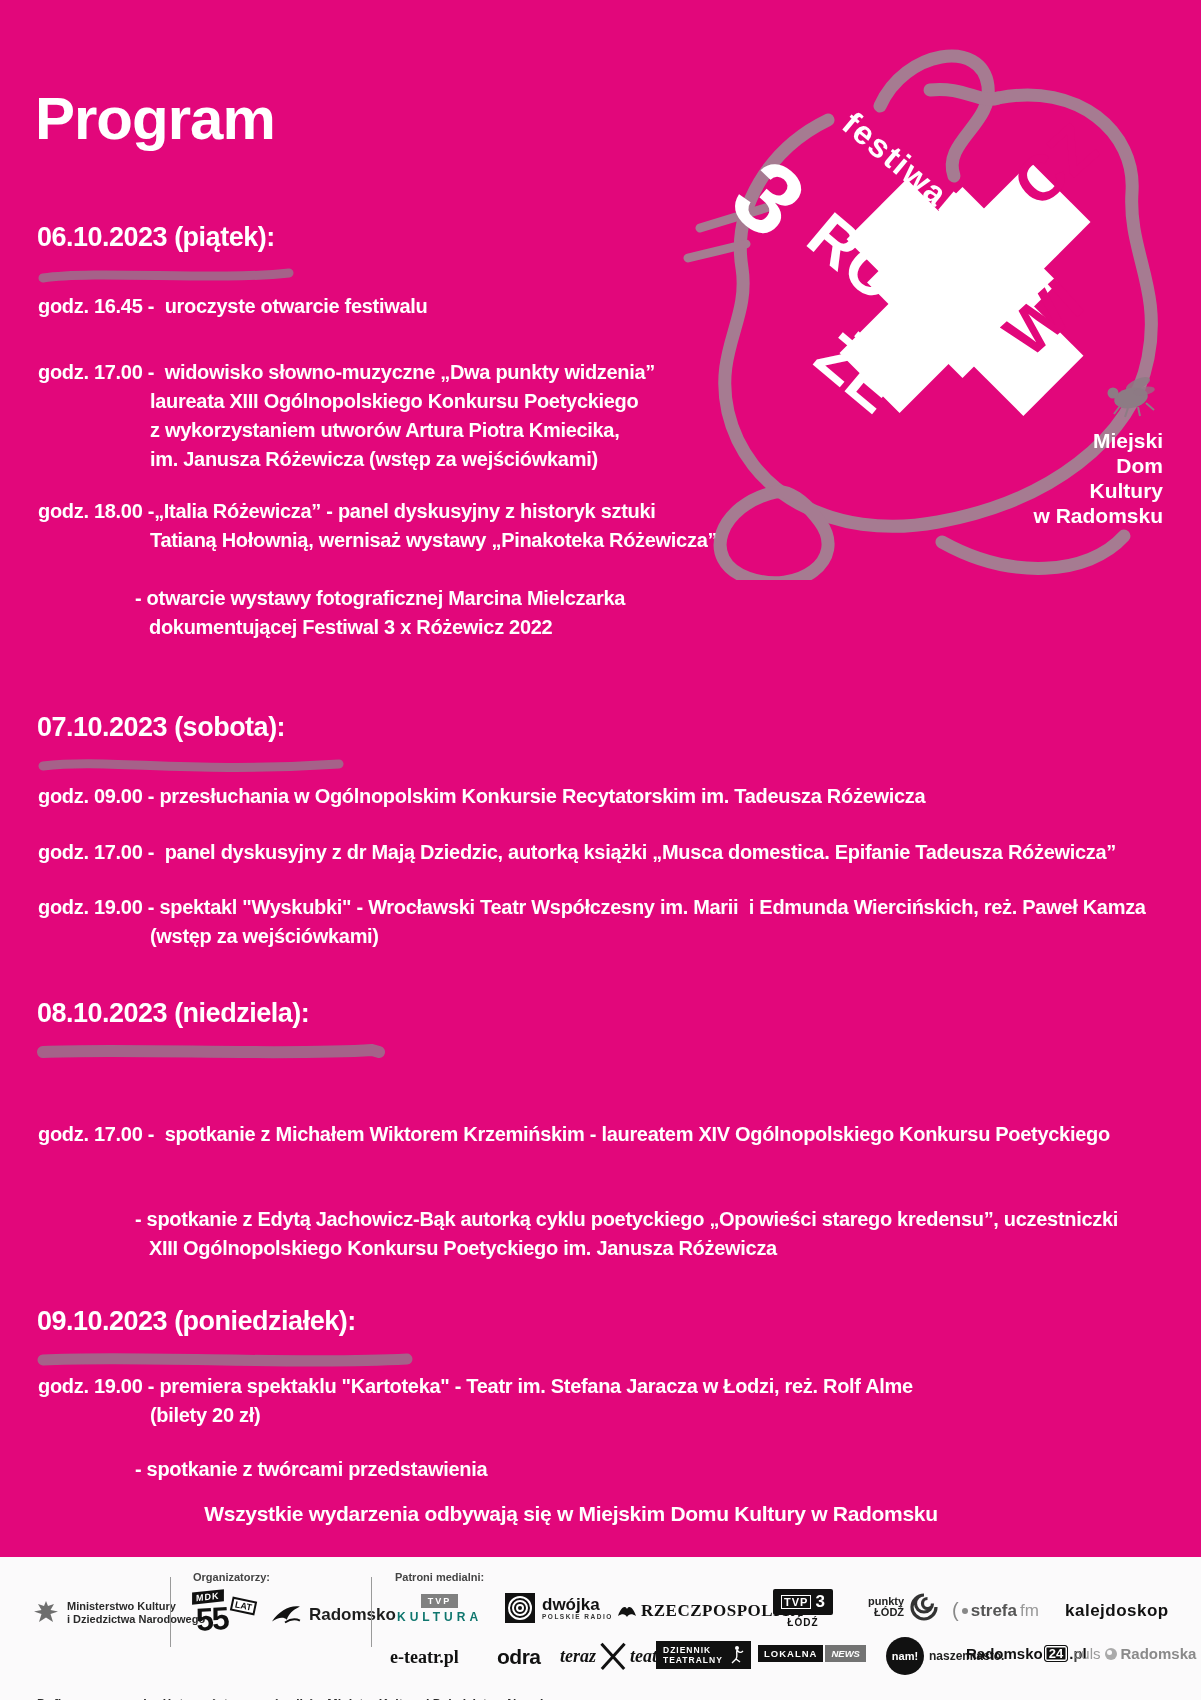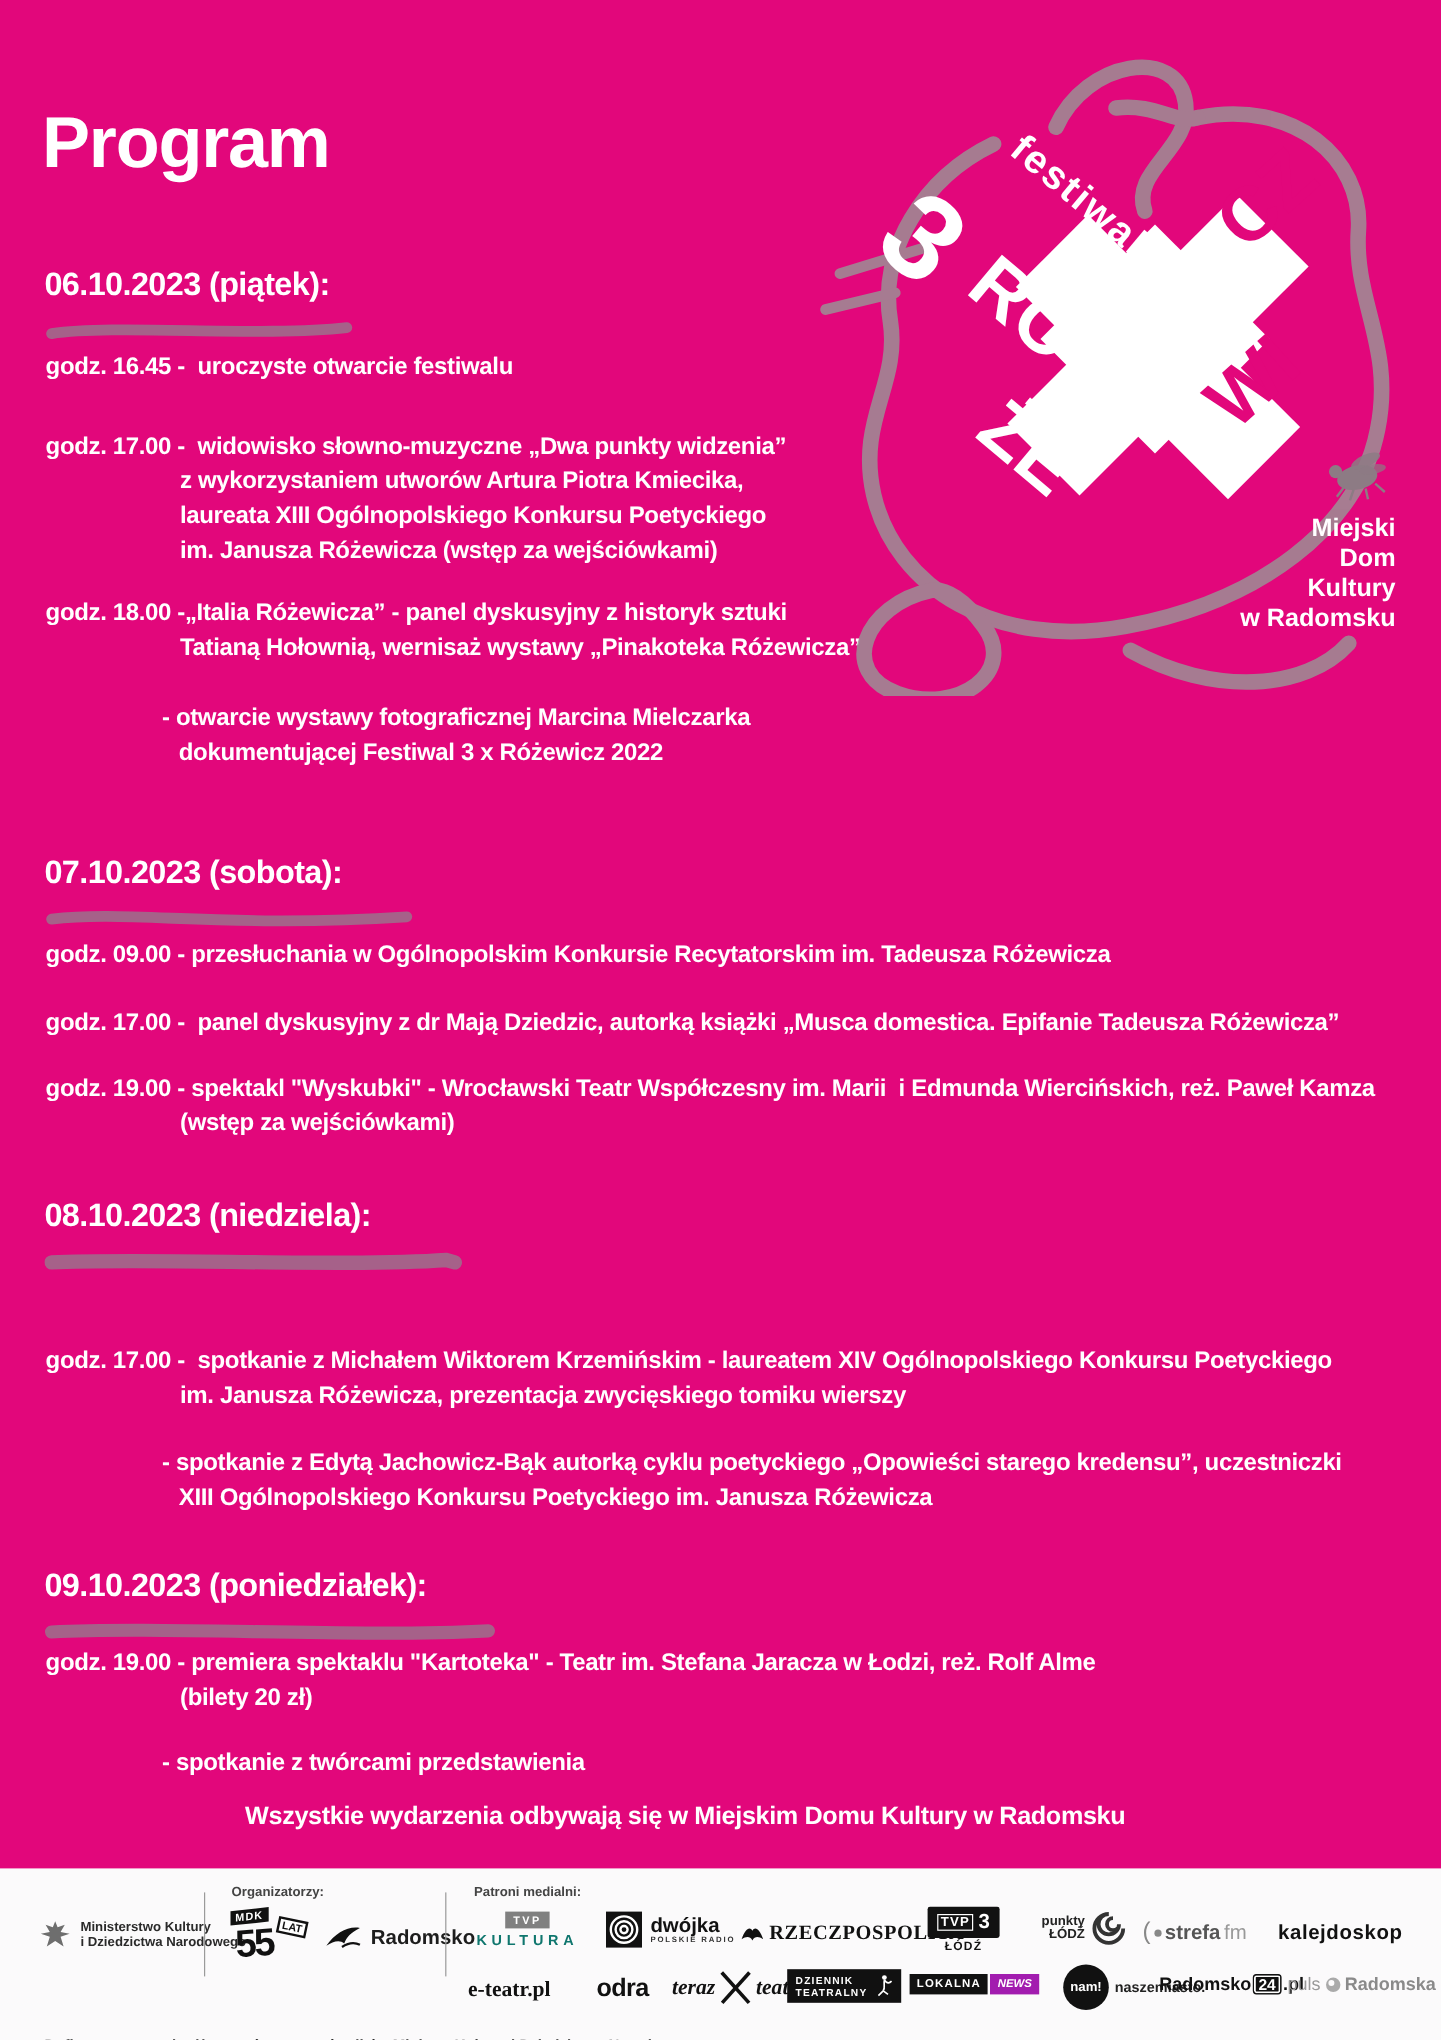--- a/index.html
+++ b/index.html
@@ -84,21 +84,21 @@
   .odra{font-size:21px;font-weight:800;color:#111;letter-spacing:-0.5px;}
   .teraz{display:flex;align-items:center;font-family:"Liberation Serif",serif;
          font-style:italic;font-size:18px;font-weight:700;color:#111;}
   .teraz .x{position:relative;width:30px;height:30px;margin:0 2px;}
   .teraz .x i{position:absolute;left:-2px;top:14px;width:34px;height:2.5px;background:#111;}
   .teraz .x i.a{transform:rotate(48deg);} .teraz .x i.b{transform:rotate(-48deg);}
   .dziennik{display:flex;align-items:center;gap:5px;background:#111;color:#fff;padding:4px 7px;}
   .dziennik .tt{font-size:8.5px;font-weight:700;letter-spacing:1px;line-height:10px;}
   .lokalna{display:flex;}
   .lokalna .l1{background:#111;color:#fff;font-size:9.5px;font-weight:700;letter-spacing:1px;padding:3px 6px;}
-  .lokalna .l2{background:#a21caf;color:#fff;font-size:9.5px;font-style:italic;font-weight:700;padding:3px 6px;margin-left:2px;}
+  .lokalna .l2{background:#737373;color:#fff;font-size:9.5px;font-style:italic;font-weight:700;padding:3px 6px;margin-left:2px;}
   .nm-wrap{display:flex;align-items:center;gap:5px;}
   .nm-wrap .badge{width:38px;height:38px;border-radius:50%;background:#111;color:#fff;
                   display:flex;align-items:center;justify-content:center;font-size:11px;font-weight:800;margin-left:28px;}
   .nm-wrap .name{font-size:12px;font-weight:700;color:#222;}
   .r24{font-size:15px;font-weight:800;color:#111;display:flex;align-items:center;}
   .r24 .num{background:#111;color:#fff;padding:0 4px;margin:0 1px;border-radius:3px;
             box-shadow:inset 0 0 0 1.5px #fff;border:1.5px solid #111;font-size:13px;}
   .puls{display:flex;align-items:center;gap:4px;font-size:15px;color:#999;}
   .puls .c{width:12px;height:12px;border-radius:50%;background:#aaa;position:relative;}
   .puls .c:after{content:"";position:absolute;left:2px;top:2px;width:5px;height:5px;border-radius:50%;background:#fbfafb;}
@@ -157,22 +157,22 @@
 
   <div class="sec-head" style="top:222px">06.10.2023 (piątek):</div>
   <svg class="swoosh" style="top:266px" width="260" height="18" viewBox="0 0 260 18">
     <path d="M6,12 C60,4 180,15 252,7" stroke="#8d8890" stroke-width="9" fill="none" opacity="0.7" stroke-linecap="round"></path>
   </svg>
   <div class="event" style="top:292px">
     <div class="line">godz. 16.45 -  uroczyste otwarcie festiwalu</div>
   </div>
   <div class="event" style="top:358px">
     <div class="line">godz. 17.00 -  widowisko słowno-muzyczne „Dwa punkty widzenia”</div>
+    <div class="line">laureata XIII Ogólnopolskiego Konkursu Poetyckiego</div>
     <div class="line">z wykorzystaniem utworów Artura Piotra Kmiecika,</div>
-    <div class="line">laureata XIII Ogólnopolskiego Konkursu Poetyckiego</div>
     <div class="line">im. Janusza Różewicza (wstęp za wejściówkami)</div>
   </div>
   <div class="event" style="top:497px">
     <div class="line">godz. 18.00 -„Italia Różewicza” - panel dyskusyjny z historyk sztuki</div>
     <div class="line">Tatianą Hołownią, wernisaż wystawy „Pinakoteka Różewicza”</div>
   </div>
   <div class="event dash" style="top:584px">
     <div class="line">- otwarcie wystawy fotograficznej Marcina Mielczarka</div>
     <div class="line">dokumentującej Festiwal 3 x Różewicz 2022</div>
   </div>
@@ -191,21 +191,20 @@
     <div class="line">godz. 19.00 - spektakl "Wyskubki" - Wrocławski Teatr Współczesny im. Marii  i Edmunda Wiercińskich, reż. Paweł Kamza</div>
     <div class="line">(wstęp za wejściówkami)</div>
   </div>
 
   <div class="sec-head" style="top:998px">08.10.2023 (niedziela):</div>
   <svg class="swoosh" style="top:1042px" width="350" height="20" viewBox="0 0 350 20">
     <path d="M6,10 C90,6 250,14 335,8 L342,10" stroke="#8d8890" stroke-width="12" fill="none" opacity="0.7" stroke-linecap="round"></path>
   </svg>
   <div class="event" style="top:1120px">
     <div class="line">godz. 17.00 -  spotkanie z Michałem Wiktorem Krzemińskim - laureatem XIV Ogólnopolskiego Konkursu Poetyckiego</div>
-    <div class="line">im. Janusza Różewicza, prezentacja zwycięskiego tomiku wierszy</div>
   </div>
   <div class="event dash" style="top:1205px">
     <div class="line">- spotkanie z Edytą Jachowicz-Bąk autorką cyklu poetyckiego „Opowieści starego kredensu”, uczestniczki</div>
     <div class="line">XIII Ogólnopolskiego Konkursu Poetyckiego im. Janusza Różewicza</div>
   </div>
 
   <div class="sec-head" style="top:1306px">09.10.2023 (poniedziałek):</div>
   <svg class="swoosh" style="top:1350px" width="380" height="20" viewBox="0 0 380 20">
     <path d="M6,10 C100,5 260,15 370,9" stroke="#8d8890" stroke-width="11" fill="none" opacity="0.7" stroke-linecap="round"></path>
   </svg>

